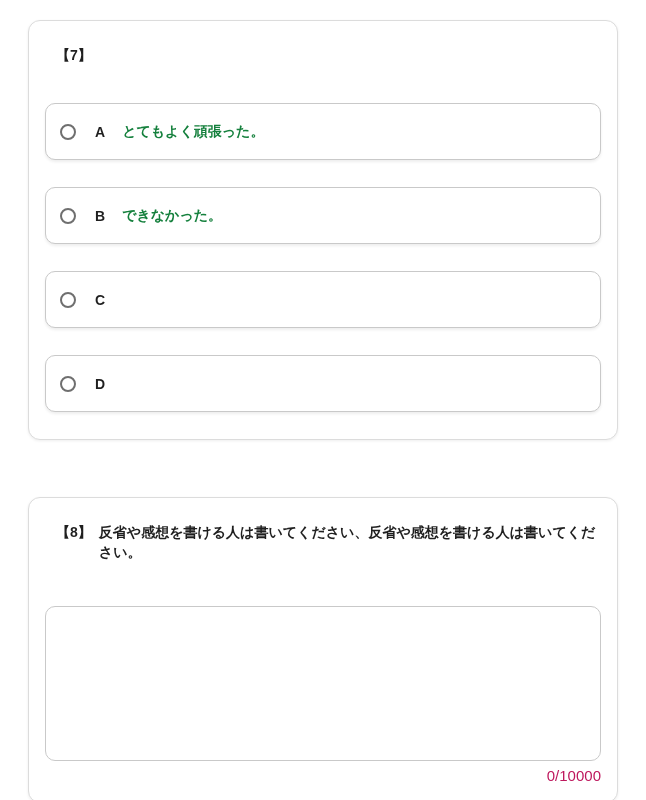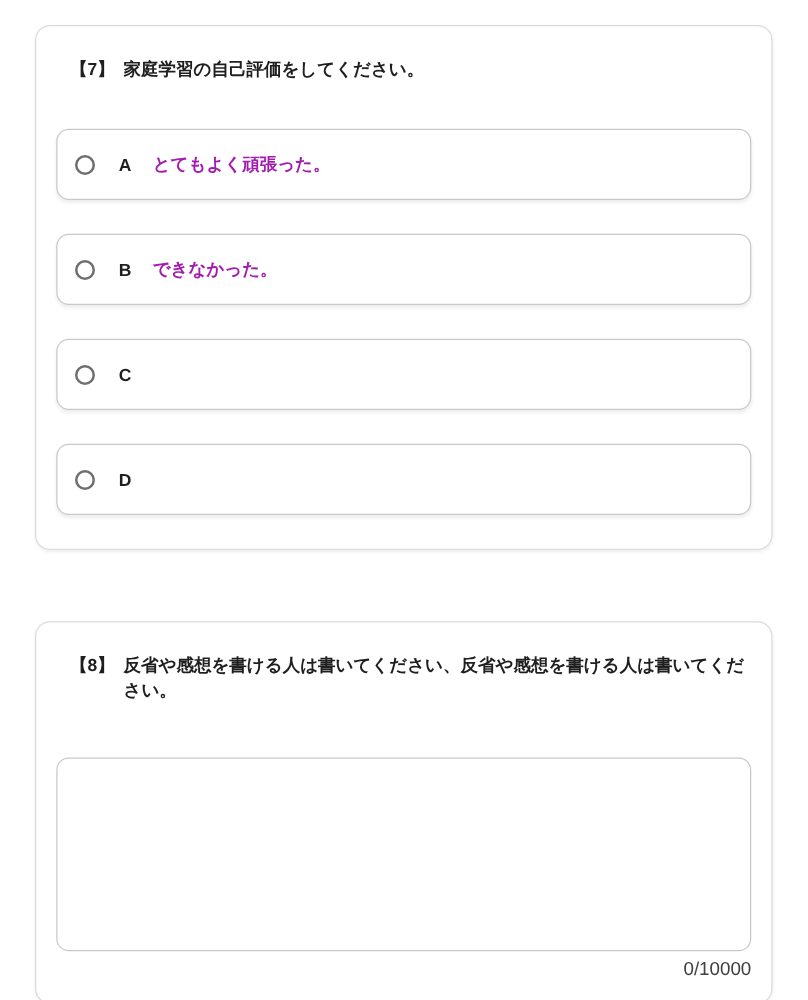--- a/index.html
+++ b/index.html
@@ -70,53 +70,52 @@
   }
   .opt-letter {
     font-size: 14px;
     font-weight: 700;
     margin-right: 17px;
     color: #1f1f1f;
   }
   .opt-label {
     font-size: 14px;
     font-weight: 700;
-    color: #a21caf;
+    color: #15803d;
   }
   .answer-textarea {
     display: block;
     width: 100%;
     height: 155px;
     border: 1px solid #c9c9c9;
     border-radius: 10px;
     background: #ffffff;
     resize: none;
     outline: none;
     padding: 10px 12px;
     font-family: "Liberation Sans", "DejaVu Sans", sans-serif;
     font-size: 14px;
     color: #1f1f1f;
   }
   .char-counter {
     text-align: right;
     font-size: 15px;
     line-height: 20px;
-    color: #404040;
+    color: #be185d;
     margin-top: 5px;
   }
 </style>
 </head>
 <body>
 
 <div class="page">
 
   <section class="card card-q7">
     <div class="question">
       <span>【7】</span>
-      <span>家庭学習の自己評価をしてください。</span>
     </div>
     <div class="options">
 
       <div class="option">
         <span class="radio"></span>
         <span class="opt-letter">A</span>
         <span class="opt-label">とてもよく頑張った。</span>
       </div>
 
       <div class="option">

